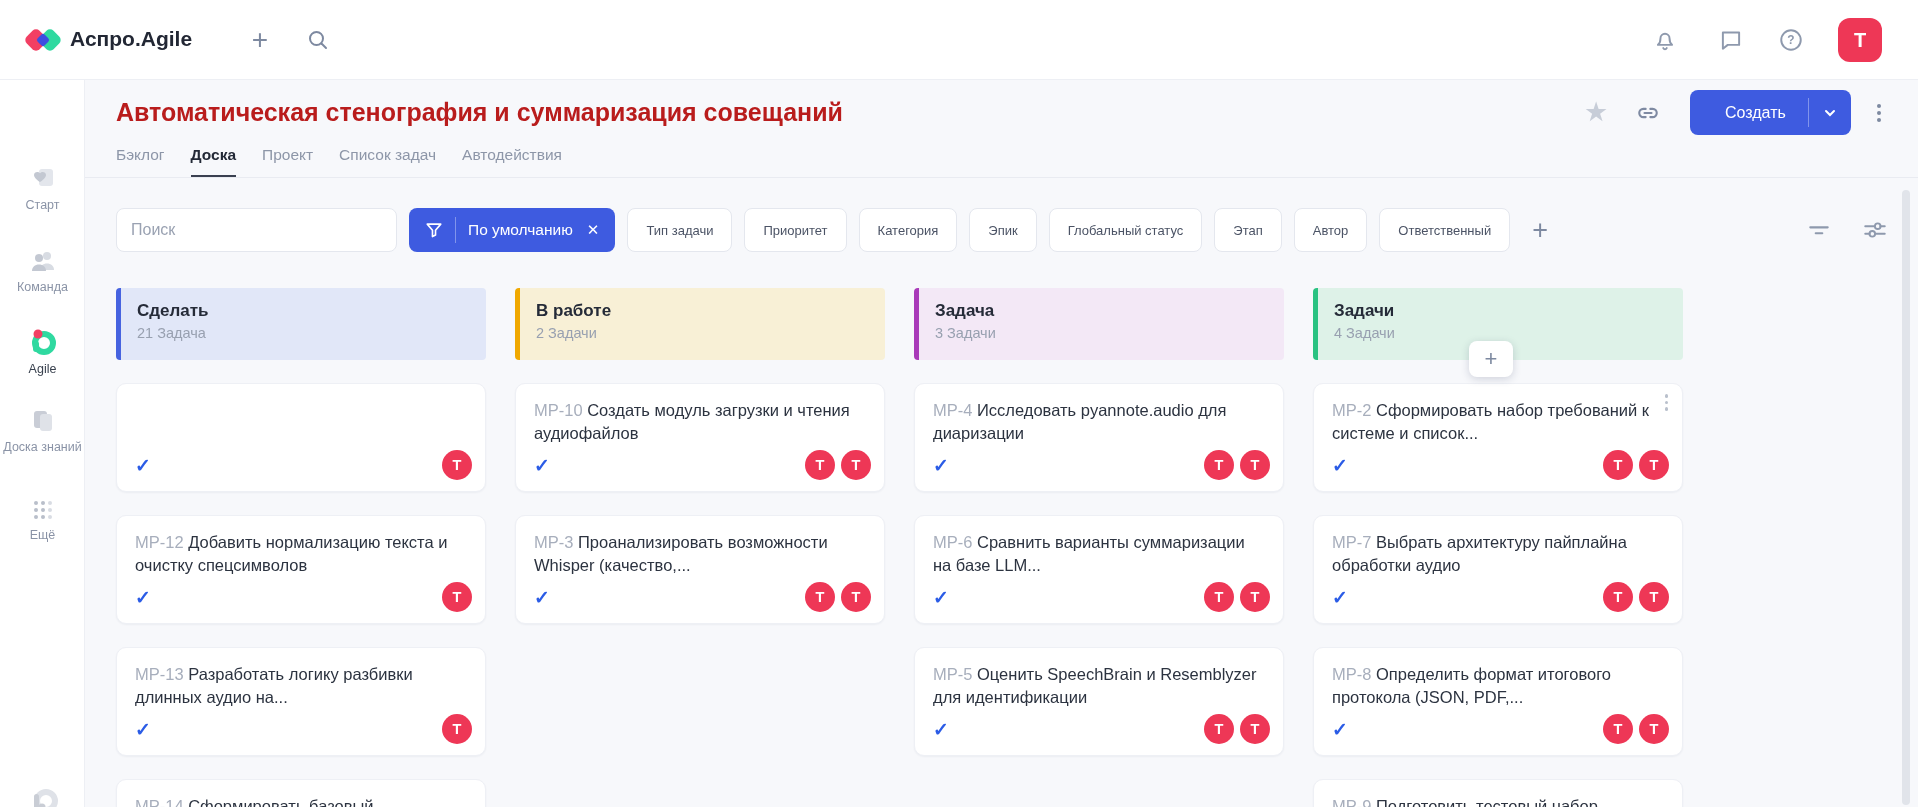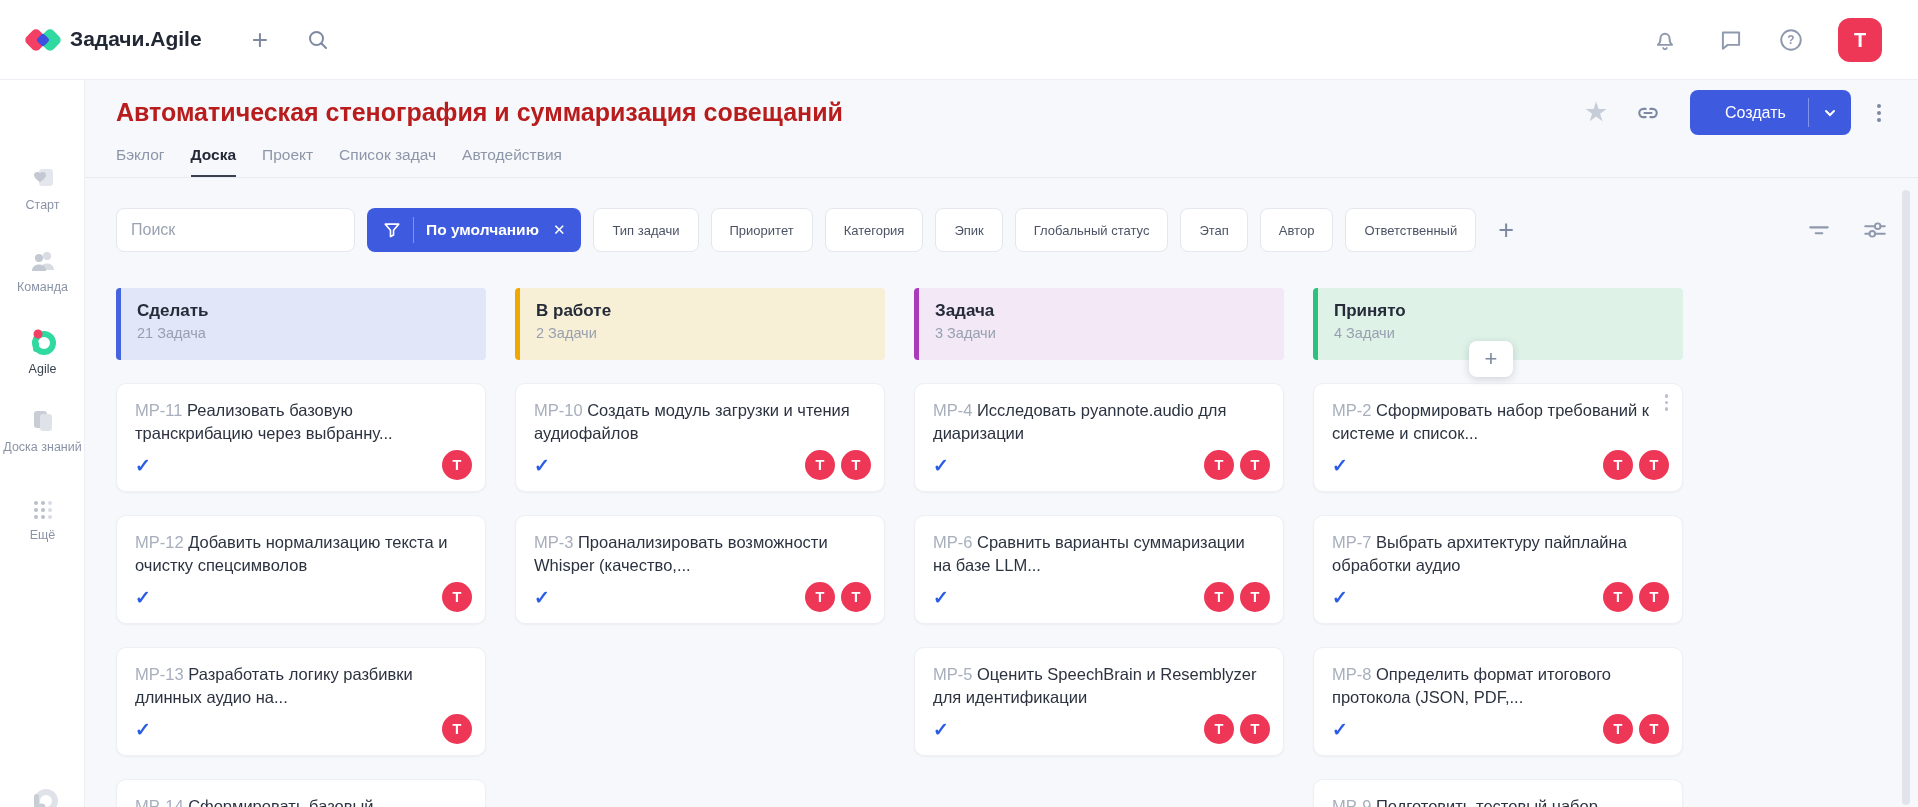--- a/index.html
+++ b/index.html
@@ -44,28 +44,28 @@
   #create-btn .cb-label { padding:0 22px; display:flex; align-items:center; color:#fff; font-size:16px;margin-left:13px; }
   #create-btn .cb-divider { width:1px; background:rgba(255,255,255,.35); margin:8px 0; }
   #create-btn .cb-caret { width:42px; display:flex; align-items:center; justify-content:center; }
   #header-kebab { position:absolute; left:1868px; top:99px; width:22px; height:28px; display:flex; flex-direction:column;
                   align-items:center; justify-content:center; gap:3px; cursor:pointer; }
   #header-kebab i { width:4px; height:4px; border-radius:50%; background:#7d89a0; }
 
   
   #filterbar { position:absolute; left:85px; top:208px; width:1833px; height:44px; padding-left:31px; padding-right:30px;
                display:flex; align-items:center; gap:12px; }
-  #search-box { width:239px; height:44px; border:1px solid #e4e7ee; border-radius:8px; background:#fff;
+  #search-box { width:281px; height:44px; border:1px solid #e4e7ee; border-radius:8px; background:#fff;
                 padding:0 14px; font-size:16px; color:#333; outline:none;
                 font-family:"Liberation Sans", sans-serif; }
   #search-box::placeholder { color:#9aa2b2; }
   #filter-chip { height:44px; border-radius:8px; background:#3e5be0; color:#fff; display:flex; align-items:center;
                  padding:0 16px; gap:12px; cursor:pointer; flex:0 0 auto; }
   #filter-chip .fc-div { width:1px; height:26px; background:rgba(255,255,255,.35); }
-  #filter-chip .fc-label { font-size:15.5px;font-weight:bold; }
+  #filter-chip .fc-label { font-size:15.5px; }
   #filter-chip .fc-x { font-size:15px; margin-left:2px; cursor:pointer; }
   .fbtn { height:44px; border:1px solid #e4e7ee; border-radius:8px; background:#fff; color:#4b5365;
           font-size:13px; padding:12px 18px; display:flex; align-items:center; cursor:pointer;
           white-space:nowrap; flex:0 0 auto; }
   #fb-plus { font-size:27px; color:#7d89a0; margin-left:10px; cursor:pointer; line-height:1; }
   #fb-spacer { flex:1; }
   .fb-right-ic { width:26px; height:26px; cursor:pointer; flex:0 0 auto; }
   #fb-sliders { margin-left:18px; }
 
   
@@ -99,21 +99,20 @@
 
 <div id="app">
 
   <div id="board">
       <div class="column" style="left: 116px;">
         <div class="col-header" style="background: rgb(225, 231, 248); border-left-color: rgb(70, 99, 224);">
           <div class="col-name">Сделать</div>
           <div class="col-count">21 Задача</div>
         </div>
         <div class="card">
-          <div class="card-text"><span class="cid">MP-11</span> Реализовать базовую транскрибацию через выбранну...</div>
           <div class="card-foot">
             <span class="check">✓</span>
             <div class="avatars">
               <div class="avatar">T</div>
             </div>
           </div>
         </div>
         <div class="card">
           <div class="card-text"><span class="cid">MP-12</span> Добавить нормализацию текста и очистку спецсимволов</div>
           <div class="card-foot">
@@ -193,21 +192,21 @@
             <span class="check">✓</span>
             <div class="avatars">
               <div class="avatar">T</div>
               <div class="avatar">T</div>
             </div>
           </div>
         </div>
       </div>
       <div class="column" style="left: 1313px;">
         <div class="col-header" style="background: rgb(222, 242, 232); border-left-color: rgb(41, 194, 129);">
-          <div class="col-name">Принято</div>
+          <div class="col-name">Задачи</div>
           <div class="col-count">4 Задачи</div>
         </div>
         <div class="card">
           <div class="card-kebab">
             <i></i>
             <i></i>
             <i></i>
           </div>
           <div class="card-text"><span class="cid">MP-2</span> Сформировать набор требований к системе и список...</div>
           <div class="card-foot">
@@ -244,21 +243,21 @@
       </div>
     </div>
   <div id="add-card-btn">+</div>
 
   <div id="topbar">
     <svg class="tb-logo" viewBox="0 0 38 34">
       <rect x="3" y="8" width="18" height="18" rx="5" transform="rotate(45 12 17)" fill="#f23f63"></rect>
       <rect x="17" y="8" width="18" height="18" rx="5" transform="rotate(45 26 17)" fill="#2fd9a0"></rect>
       <rect x="14" y="12" width="10" height="10" rx="2.5" transform="rotate(45 19 17)" fill="#3c4fe0"></rect>
     </svg>
-    <div class="tb-title">Задачи.Agile</div>
+    <div class="tb-title">Аспро.Agile</div>
     <div class="tb-plus">+</div>
     <svg class="tb-search" viewBox="0 0 24 24" fill="none" stroke="#7d89a0" stroke-width="2" stroke-linecap="round">
       <circle cx="10.5" cy="10.5" r="6.5"></circle>
         <path d="M15.5 15.5 20 20"></path>
     </svg>
     <svg class="tb-icon" style="left:1652px" viewBox="0 0 24 24" fill="none" stroke="#8e99ad" stroke-width="1.8" stroke-linecap="round" stroke-linejoin="round">
       <path d="M18.5 16.5h-13c1.5-1.2 2.3-2.6 2.3-6a4.2 4.2 0 1 1 8.4 0c0 3.4.8 4.8 2.3 6z"></path>
       <path d="M10.4 19.5a1.8 1.8 0 0 0 3.2 0"></path>
     </svg>
     <svg class="tb-icon" style="left:1718px" viewBox="0 0 24 24" fill="none" stroke="#8e99ad" stroke-width="1.8" stroke-linejoin="round">

